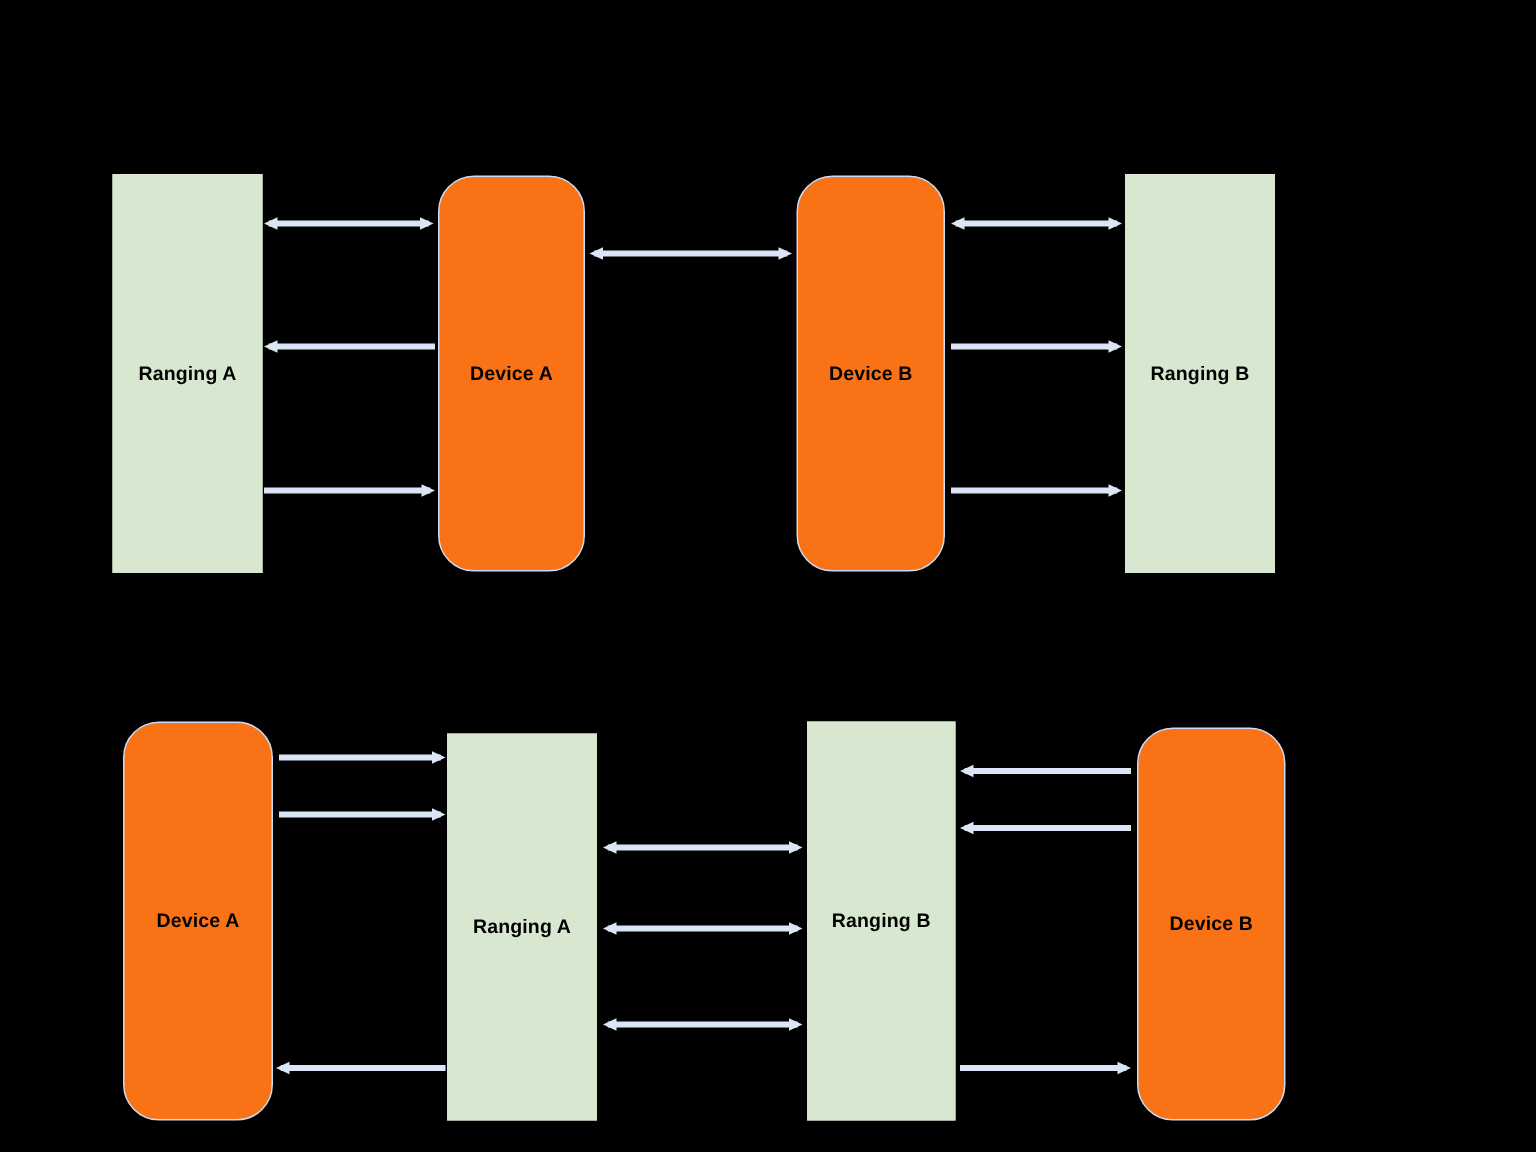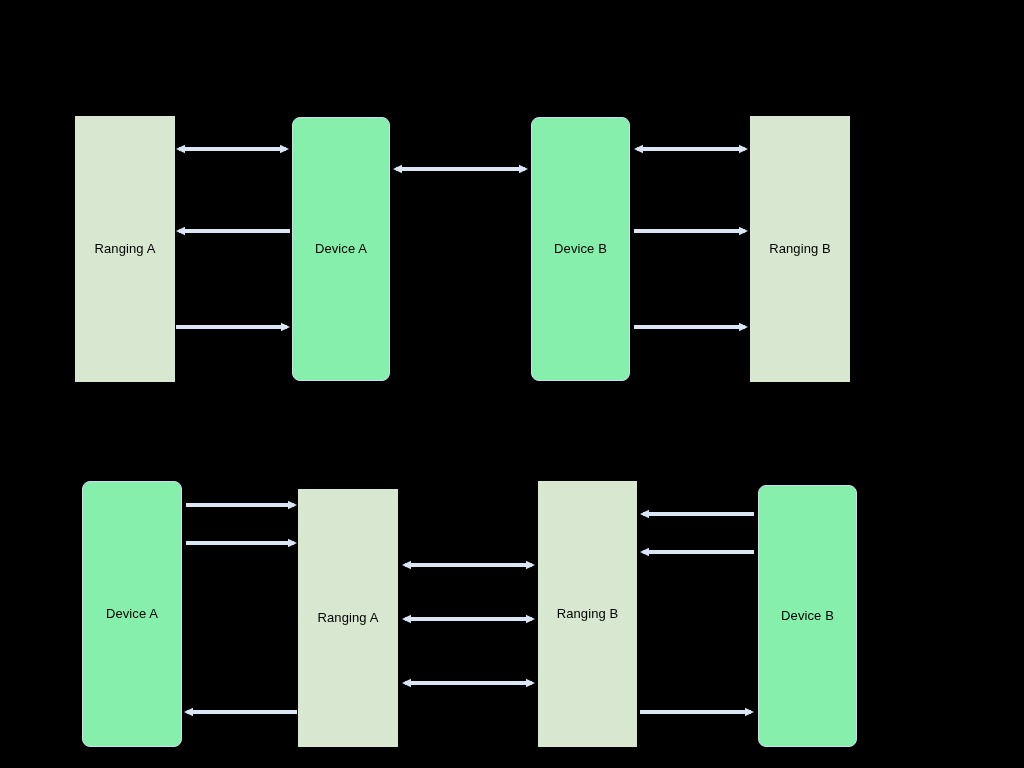--- a/index.html
+++ b/index.html
@@ -16,35 +16,35 @@
     font-family: "Liberation Sans", sans-serif;
   }
   .node {
     position: absolute;
     display: flex;
     align-items: center;
     justify-content: center;
     box-sizing: border-box;
     font-family: "Liberation Sans", sans-serif;
     font-size: 13px;
-    font-weight: normal;
+    font-weight: bold;
     color: #000000;
     letter-spacing: 0.1px;
     text-align: left;
     line-height: 1.2;
   }
   .node.ranging {
     background: #d8e8d0;
     border: 1px solid #d8e8d0;
     border-radius: 0px;
   }
   .node.device {
-    background: #86efac;
+    background: #f97316;
     border: 1px solid #ccdcf7;
-    border-radius: 8px;
+    border-radius: 24px;
   }
   .node-label {
     pointer-events: none;
   }
   .conn {
     position: absolute;
     overflow: visible;
   }
   .conn svg {
     display: block;

